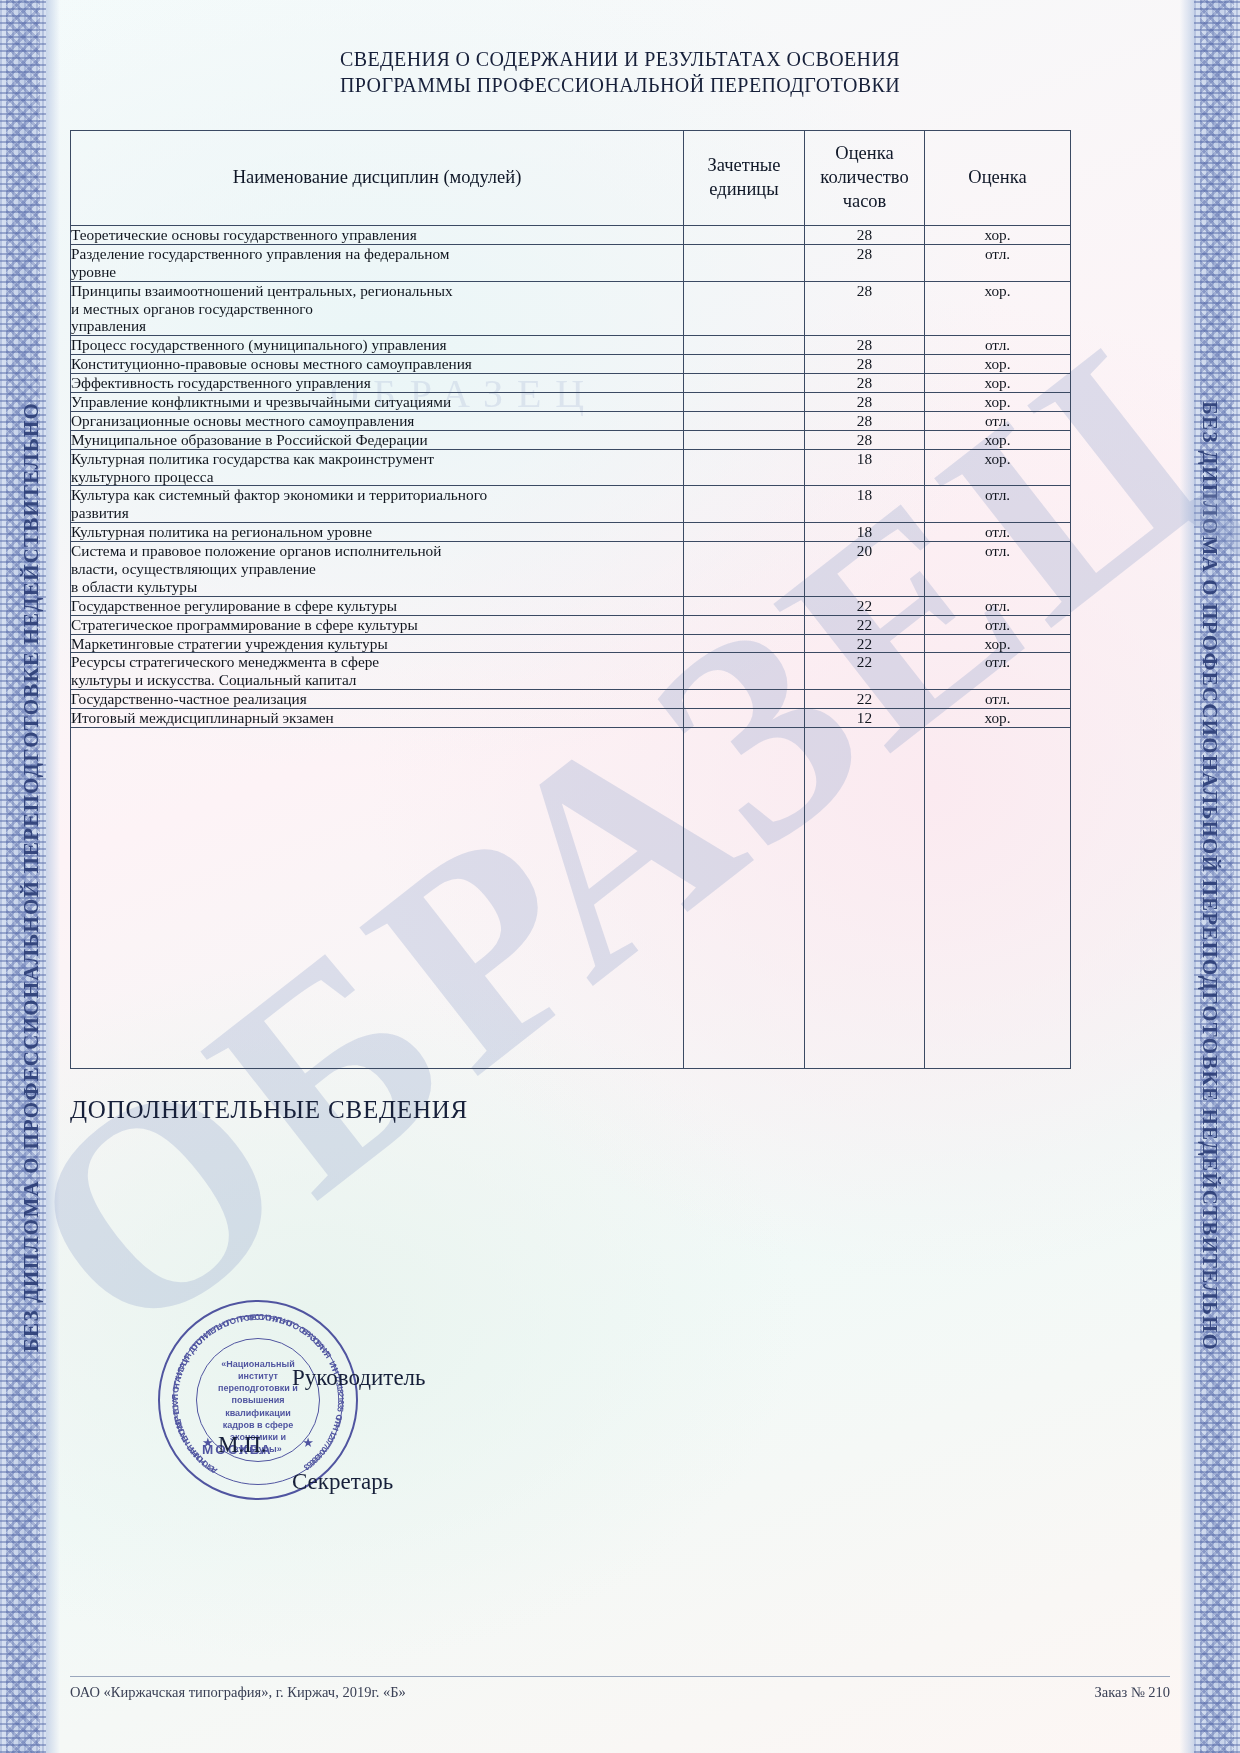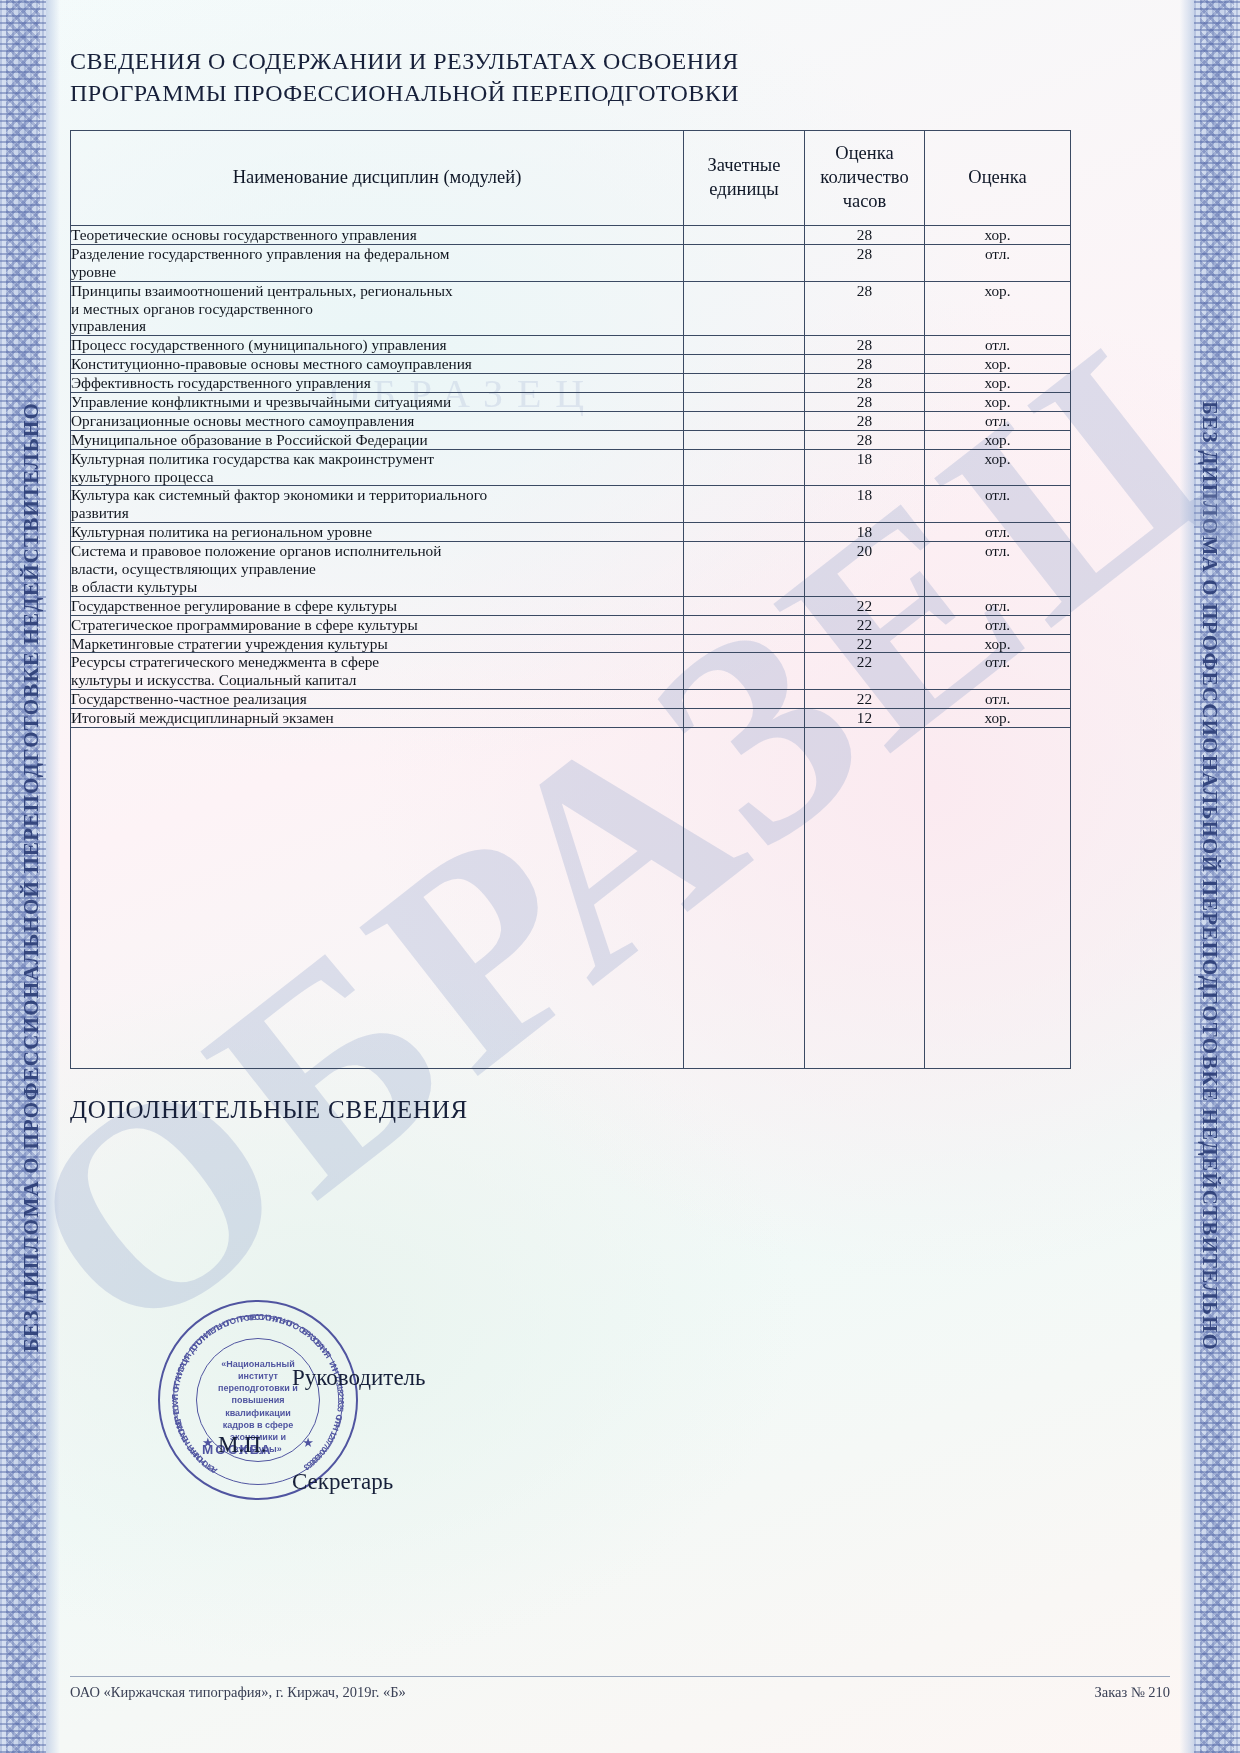--- a/index.html
+++ b/index.html
@@ -107,22 +107,23 @@
 
   .content {
     position: absolute;
     left: 70px;
     top: 0;
     width: 1100px;
     height: 1753px;
   }
 
   .doc-title {
+    text-align: center;
     margin-top: 46px;
-    font-size: 24px;
+    font-size: 20px;
     line-height: 1.32;
     letter-spacing: 0.4px;
     color: #17203a;
     font-family: "Liberation Serif", serif;
   }
   .doc-title div { white-space: nowrap; }
 
   table.marks {
     position: absolute;
     left: 0;

